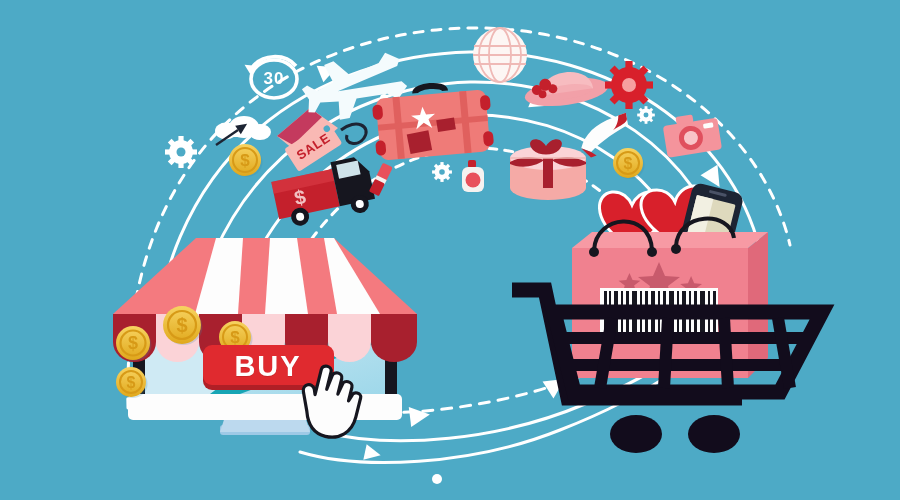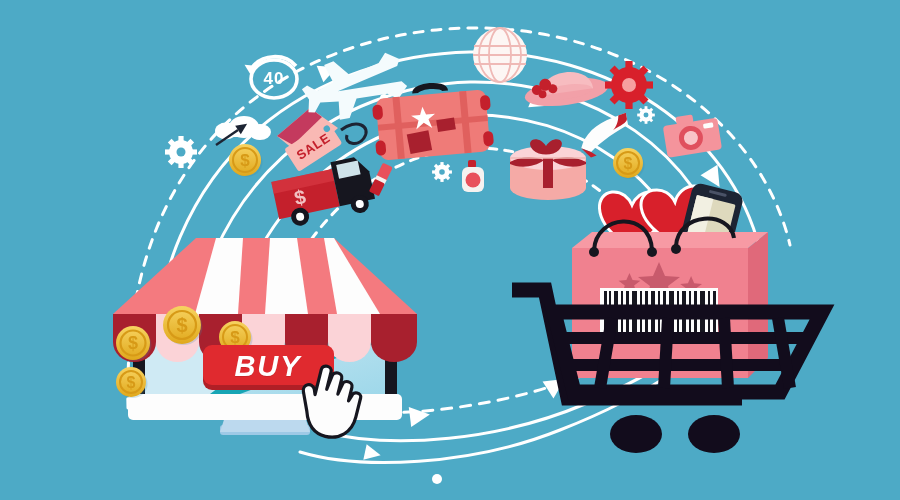--- a/index.html
+++ b/index.html
@@ -15,21 +15,20 @@
     left:212px; top:348px;
     width:112px; height:36px;
     display:flex; align-items:center; justify-content:center;
     font-family:"Liberation Sans", sans-serif;
     font-weight:bold;
     font-size:29px;
     letter-spacing:2px;
     color:#ffffff;
     text-shadow:0 1px 0 rgba(0,0,0,.10);
     pointer-events:none;
-    font-style:italic;
   }
   .sale-label {
     position:absolute;
     left:290px; top:136px;
     width:46px; height:20px;
     display:flex; align-items:center; justify-content:center;
     transform:rotate(-33deg);
     font-family:"Liberation Sans", sans-serif;
     font-weight:bold;
     font-size:13px;
@@ -444,15 +443,15 @@
       </g>
     </g>
     <g fill="#120c1c">
       <ellipse cx="636" cy="434" rx="26" ry="19"></ellipse>
       <ellipse cx="714" cy="434" rx="26" ry="19"></ellipse>
     </g>
   </svg>
 
   <div class="buy-label">BUY</div>
   <div class="sale-label">SALE</div>
-  <div class="clock-label">40</div>
+  <div class="clock-label">30</div>
 
 </div>
 
 </body></html>

